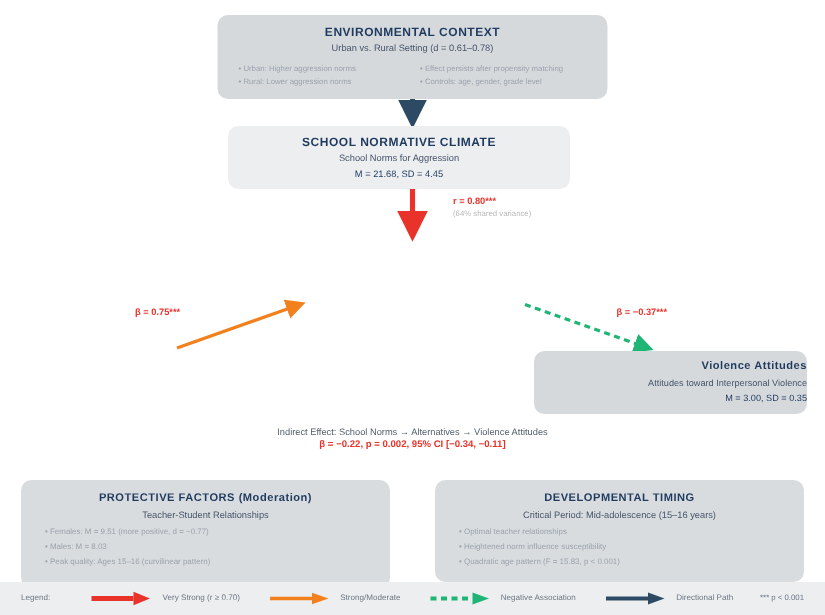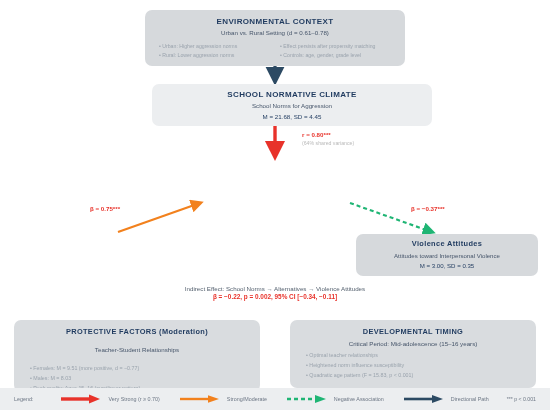--- a/index.html
+++ b/index.html
@@ -56,40 +56,40 @@
     white-space:nowrap;
     line-height:1.25;
   }
 
   
   #env{left:145px;top:10px;width:260px;height:56px;padding-top:7px;justify-content:flex-start;}
   #env .b-title{font-size:8px;margin-bottom:3px;}
   #env .b-sub{font-size:6.2px;margin-bottom:6px;}
 
   
-  #school{left:152px;top:84px;width:280px;height:42px;align-items:center;}
+  #school{left:152px;top:84px;width:228px;height:42px;align-items:center;}
   #school .b-title{font-size:8px;}
   #school .b-sub{font-size:6.2px;margin-top:3px;}
   #school .b-stat{font-size:6.2px;margin-top:3px;}
 
   
   #indiv{left:152px;top:160px;width:246px;height:42px;}
   #indiv .b-title{font-size:8px;}
   #indiv .b-sub{font-size:6.2px;margin-top:3px;}
   #indiv .b-stat{font-size:6.2px;margin-top:3px;}
 
   
   #pros{left:14px;top:234px;width:190px;height:42px;}
-  #viol{left:356px;top:234px;width:182px;height:42px;}
+  #viol{left:356px;top:234px;width:182px;height:42px;align-items:flex-end;}
   #pros .b-title,#viol .b-title{font-size:7.4px;}
   #pros .b-sub,#viol .b-sub{font-size:6.1px;margin-top:3px;}
   #pros .b-stat,#viol .b-stat{font-size:6.1px;margin-top:3px;}
 
   
-  #prot{left:14px;top:320px;width:246px;height:72px;padding-top:8px;justify-content:space-between;}
+  #prot{left:14px;top:320px;width:246px;height:72px;padding-top:8px;justify-content:flex-start;}
   #dev{left:290px;top:320px;width:246px;height:68px;padding-top:8px;justify-content:flex-start;}
   #prot .b-title,#dev .b-title{font-size:7.4px;margin-bottom:3px;}
   #prot .b-sub,#dev .b-sub{font-size:6.2px;margin-bottom:5px;}
   .vbullets{display:flex;flex-direction:column;align-items:flex-start;width:100%;
             box-sizing:border-box;padding:0 16px;gap:3.5px;}
   .vbullets .bul{font-size:5.3px;}
 
   
   .elabel{position:absolute;white-space:nowrap;}
   .elabel.red{color:#e8322a;font-weight:bold;font-size:6.2px;}

